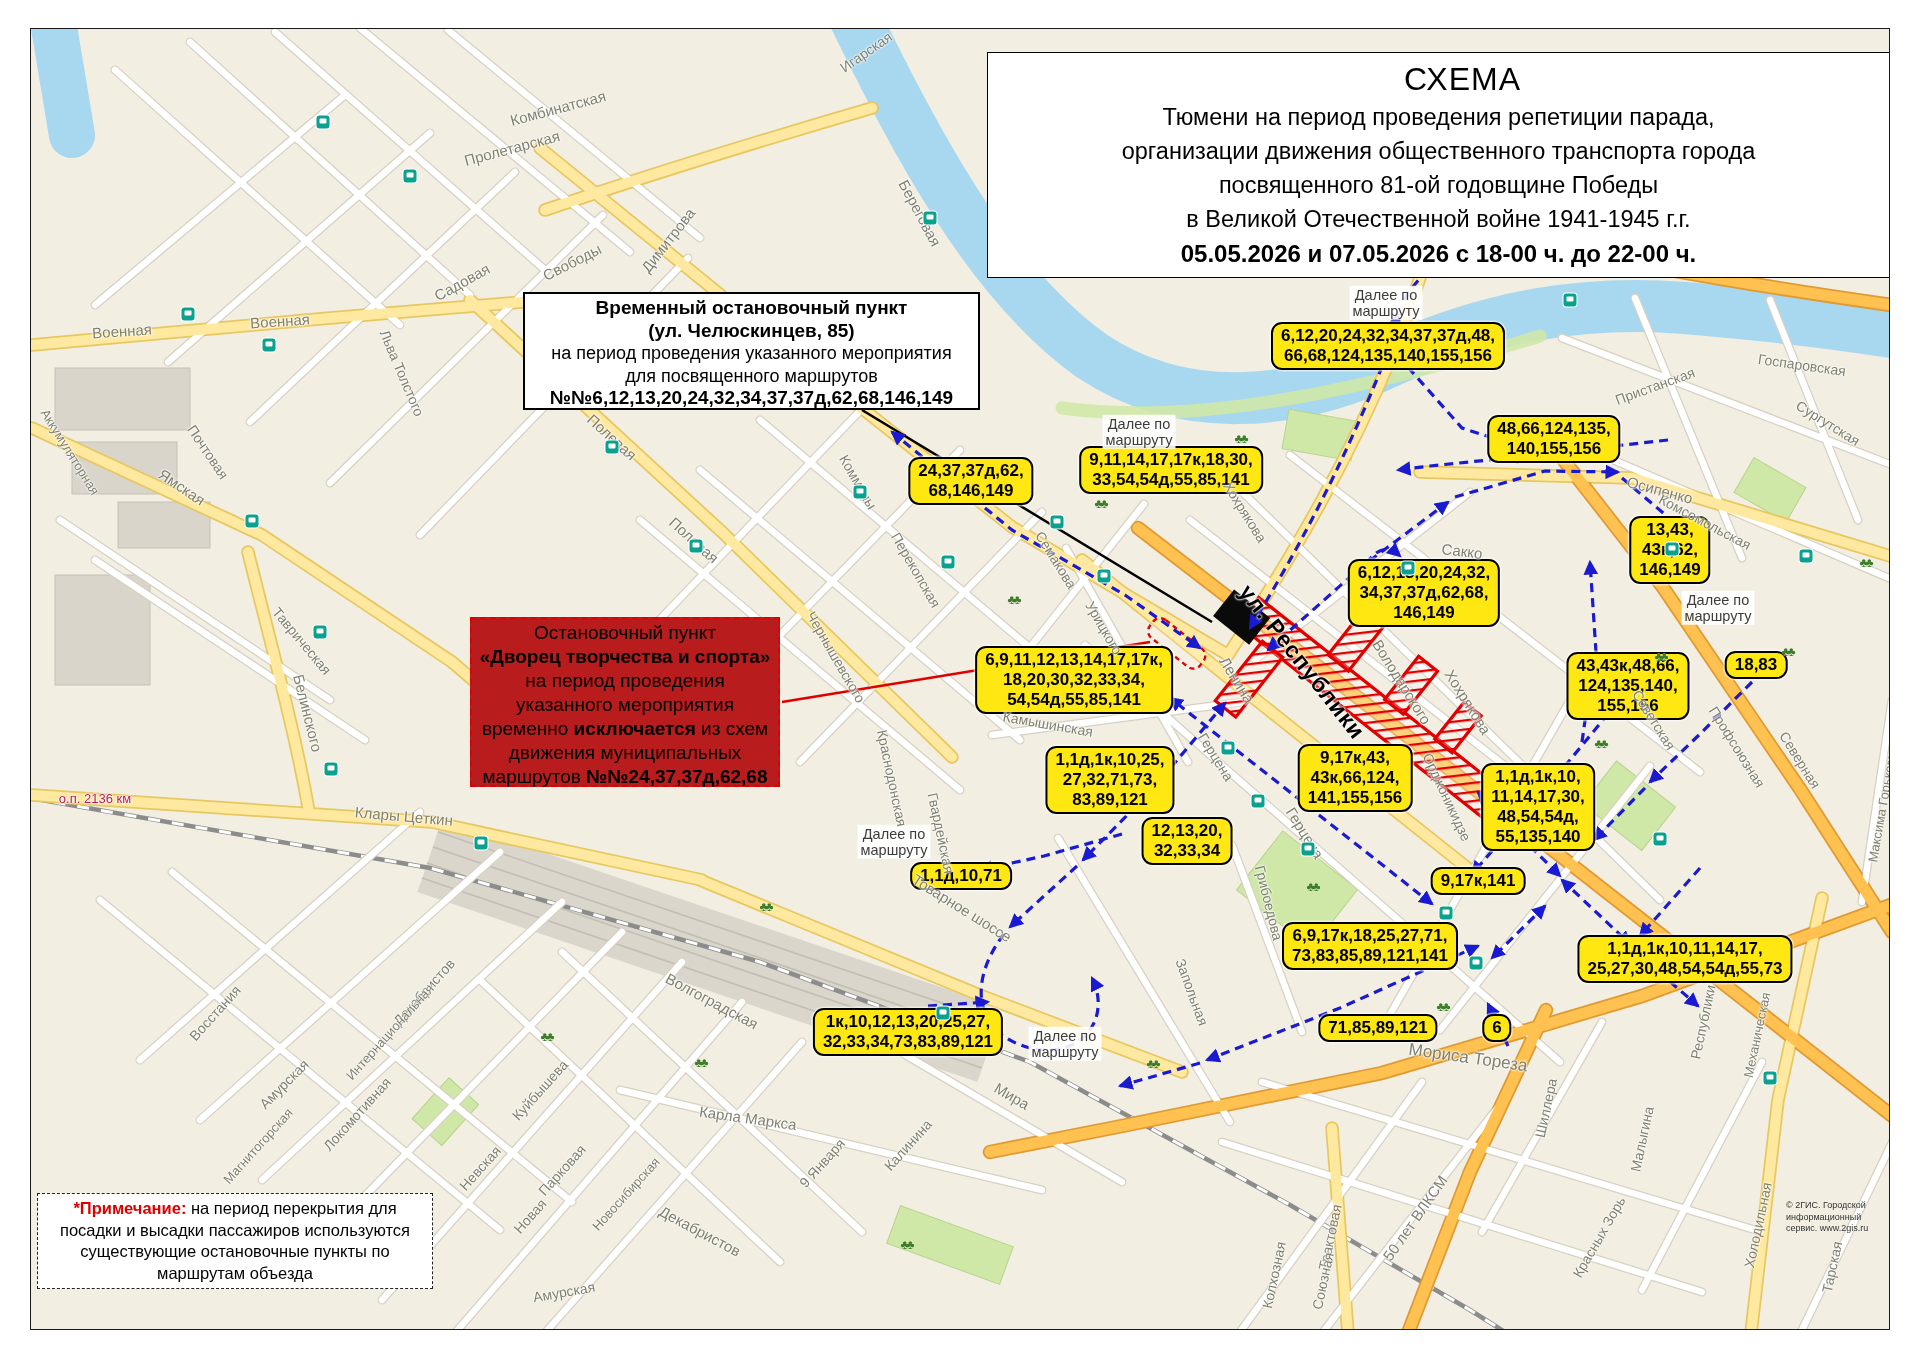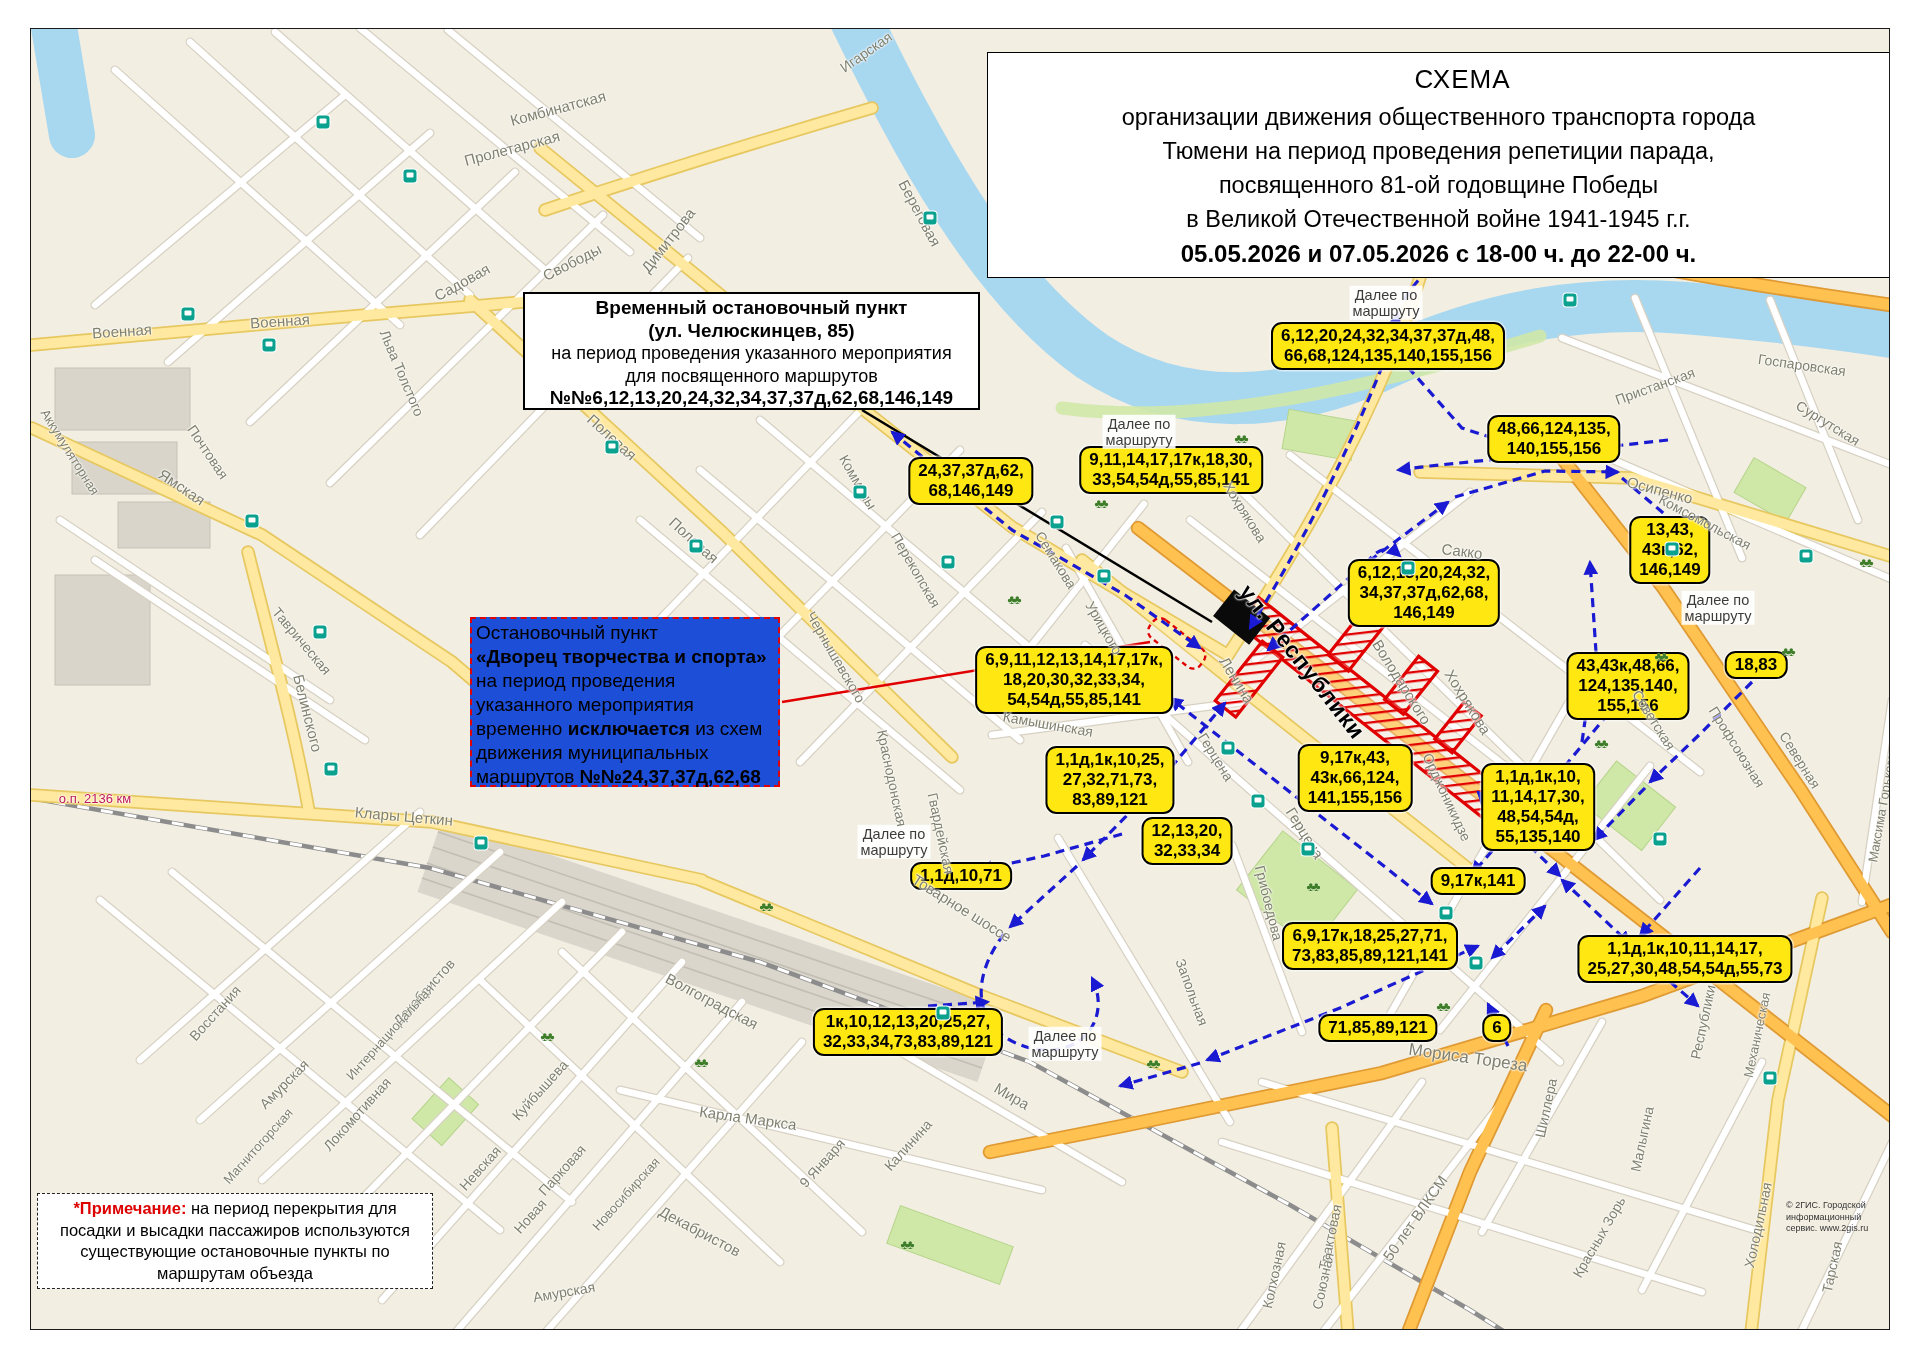--- a/index.html
+++ b/index.html
@@ -8,30 +8,30 @@
   #map-svg,.layer{position:absolute;left:0;top:0;width:1920px;height:1359px;}
   .layer{clip-path:inset(28px 30px 29px 30px);}
   #map-svg{clip-path:inset(28px 30px 29px 30px);}
   .frame{position:absolute;left:30px;top:28px;right:30px;bottom:29px;
     border:1.6px solid #1a1a1a;box-shadow:0 0 0 60px #fff;pointer-events:none;}
   .layer > div, .layer > span{position:absolute;}
 
   
   .titlebox{left:987px;top:52px;width:903px;height:226px;background:#fff;
     border:1.5px solid #000;text-align:center;box-sizing:border-box;padding-top:5px;}
-  .t1{font-size:26px;line-height:42px;letter-spacing:1px;padding-left:48px;}
+  .t1{font-size:32px;line-height:42px;letter-spacing:1px;padding-left:48px;}
   .tl{font-size:23.5px;line-height:34px;}
   .t6{font-size:24px;line-height:36px;font-weight:bold;}
 
   .co1{left:523px;top:292px;width:457px;height:118px;background:#fff;border:2px solid #000;
     box-sizing:border-box;text-align:center;font-size:18px;line-height:22.5px;padding-top:3px;}
   .co1 .b{font-weight:bold;font-size:19px;}
 
-  .co2{left:470px;top:617px;width:310px;height:170px;background:#1d4ed8;
-    border:2.5px dashed var(--closure-red);box-sizing:border-box;
+  .co2{left:470px;top:617px;width:310px;height:170px;background:#b91c1c;
+    border:2.5px dashed var(--closure-red);box-sizing:border-box;text-align:center;
     font-size:19px;line-height:24px;padding:2px 4px;}
 
   .note{left:37px;top:1193px;width:396px;background:#fff;border:1.5px dashed #222;
     box-sizing:border-box;text-align:center;font-size:16.5px;line-height:21.5px;padding:4px 8px;}
   .note .red{color:var(--note-red);font-weight:bold;}
 
   .attr{left:1786px;top:1200px;font-size:9px;color:#333;line-height:1.3;white-space:pre-line;}
 
   
   .rlabel{transform:translate(-50%,-50%);background:var(--route-label-bg);
@@ -552,22 +552,22 @@
       <div class="tree" style="left: 1600px; top: 743px;">♣♣</div>
       <div class="tree" style="left: 1100px; top: 503px;">♣♣</div>
       <div class="tree" style="left: 765px; top: 906px;">♣♣</div>
       <div class="tree" style="left: 1865px; top: 562px;">♣♣</div>
       <div class="tree" style="left: 700px; top: 1062px;">♣♣</div>
     </div>
 
   <div class="layer">
     <div class="titlebox">
       <div class="t1">СХЕМА</div>
+      <div class="tl">Тюмени на период проведения репетиции парада,</div>
       <div class="tl">организации движения общественного транспорта города</div>
-      <div class="tl">Тюмени на период проведения репетиции парада,</div>
       <div class="tl">посвященного 81-ой годовщине Победы</div>
       <div class="tl">в Великой Отечественной войне 1941-1945 г.г.</div>
       <div class="t6">05.05.2026 и 07.05.2026 с 18-00 ч. до 22-00 ч.</div>
     </div>
 
     <div class="co1">
       <div class="b">Временный остановочный пункт</div>
       <div class="b">(ул. Челюскинцев, 85)</div>
       <div>на период проведения указанного мероприятия</div>
       <div>для посвященного маршрутов</div>

